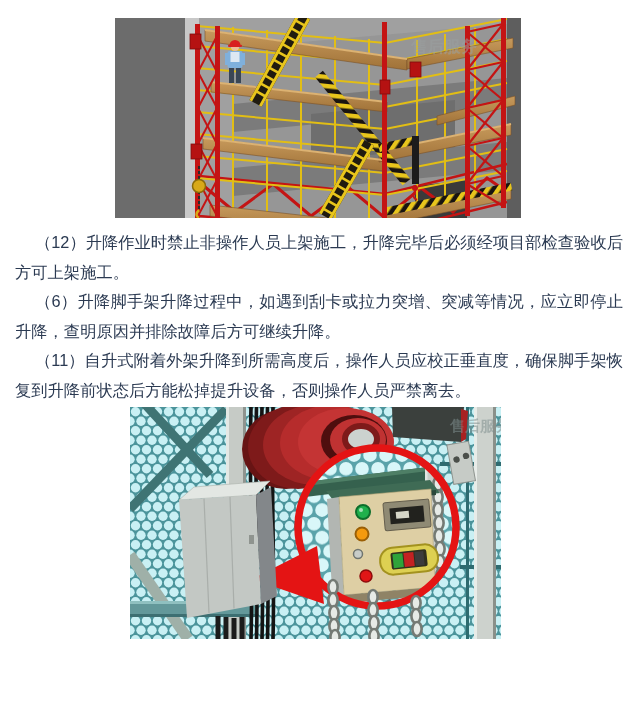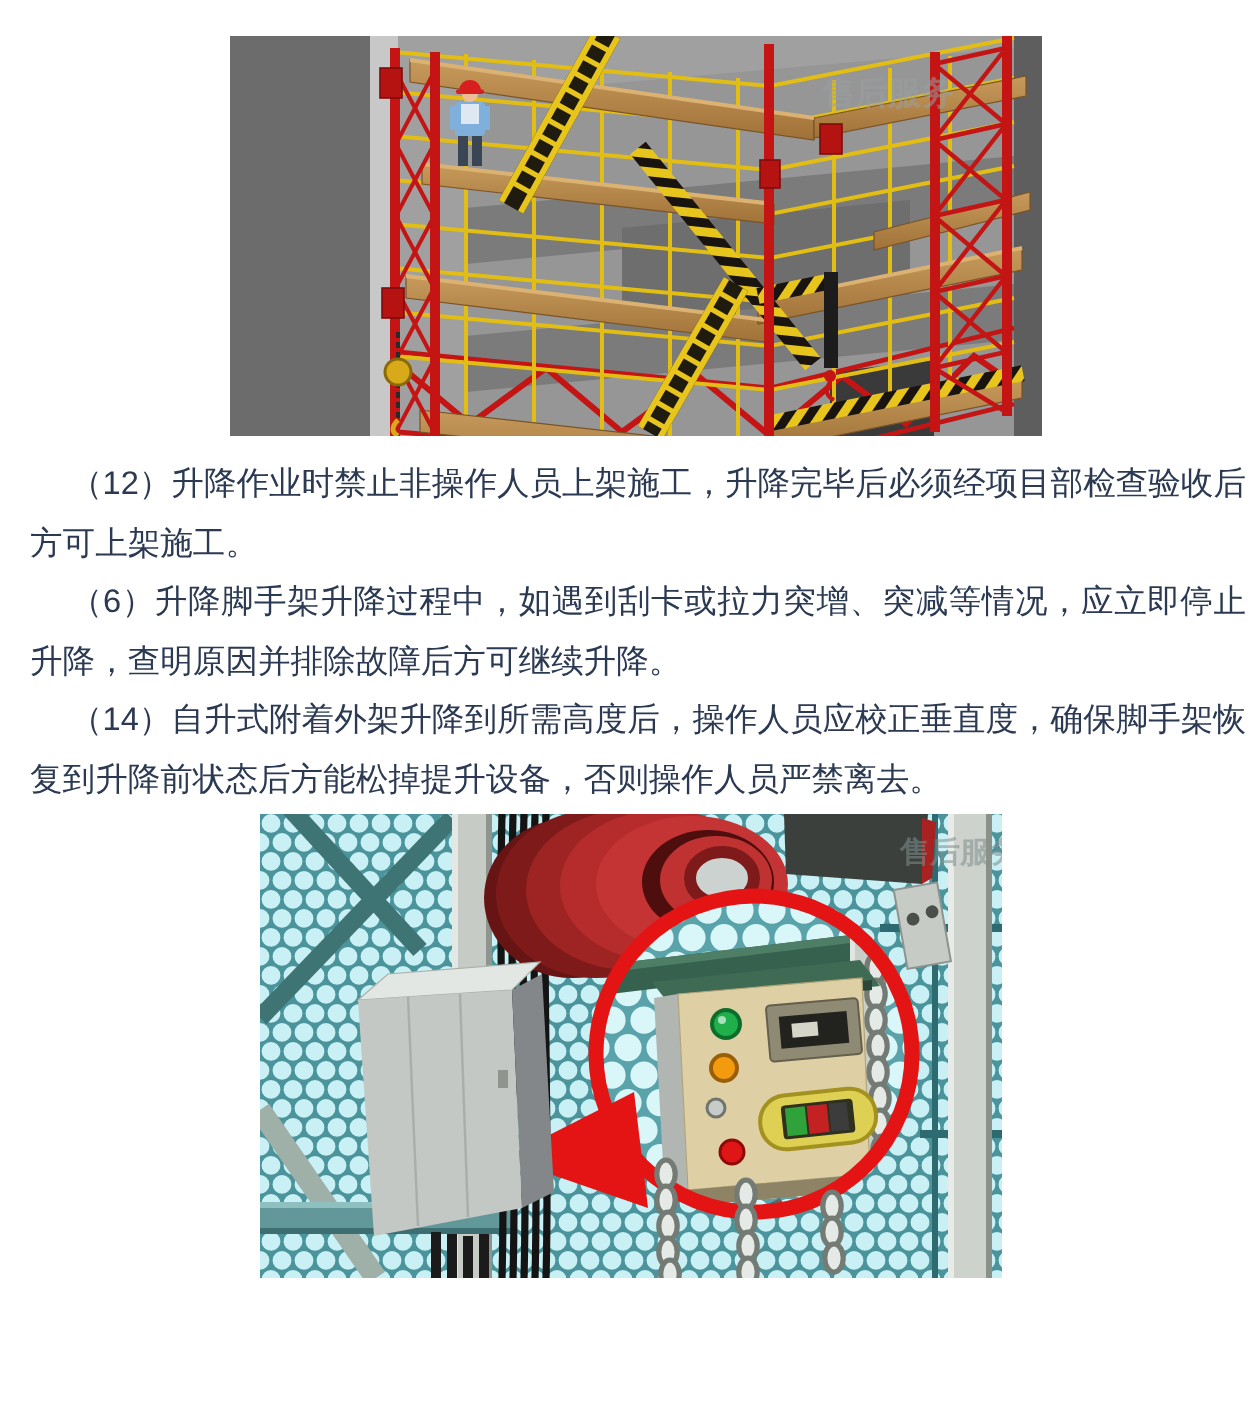--- a/index.html
+++ b/index.html
@@ -198,21 +198,21 @@
         <rect x="113" y="26.8" width="14" height="2.2" rx="1" fill="#d81f1f"></rect>
       </g>
 
       <text x="296" y="34" font-size="16.5" font-weight="bold" fill="#9aa0a0" opacity="0.55">售后服务</text>
     </svg>
   </figure>
 
   <div class="textblock">
     <p>（12）升降作业时禁止非操作人员上架施工，升降完毕后必须经项目部检查验收后方可上架施工。</p>
     <p>（6）升降脚手架升降过程中，如遇到刮卡或拉力突增、突减等情况，应立即停止升降，查明原因并排除故障后方可继续升降。</p>
-    <p>（14）自升式附着外架升降到所需高度后，操作人员应校正垂直度，确保脚手架恢复到升降前状态后方能松掉提升设备，否则操作人员严禁离去。</p>
+    <p>（11）自升式附着外架升降到所需高度后，操作人员应校正垂直度，确保脚手架恢复到升降前状态后方能松掉提升设备，否则操作人员严禁离去。</p>
   </div>
 
   <figure class="fig fig-bottom">
     <svg viewBox="0 0 371 232" width="371" height="232">
       <defs>
         <pattern id="mesh" width="11" height="19" patternUnits="userSpaceOnUse">
           <rect width="11" height="19" fill="#4b949b"></rect>
           <circle cx="5.5" cy="4.7" r="4.7" fill="#c9f0f4"></circle>
           <circle cx="0" cy="14.2" r="4.7" fill="#c9f0f4"></circle>
           <circle cx="11" cy="14.2" r="4.7" fill="#c9f0f4"></circle>

